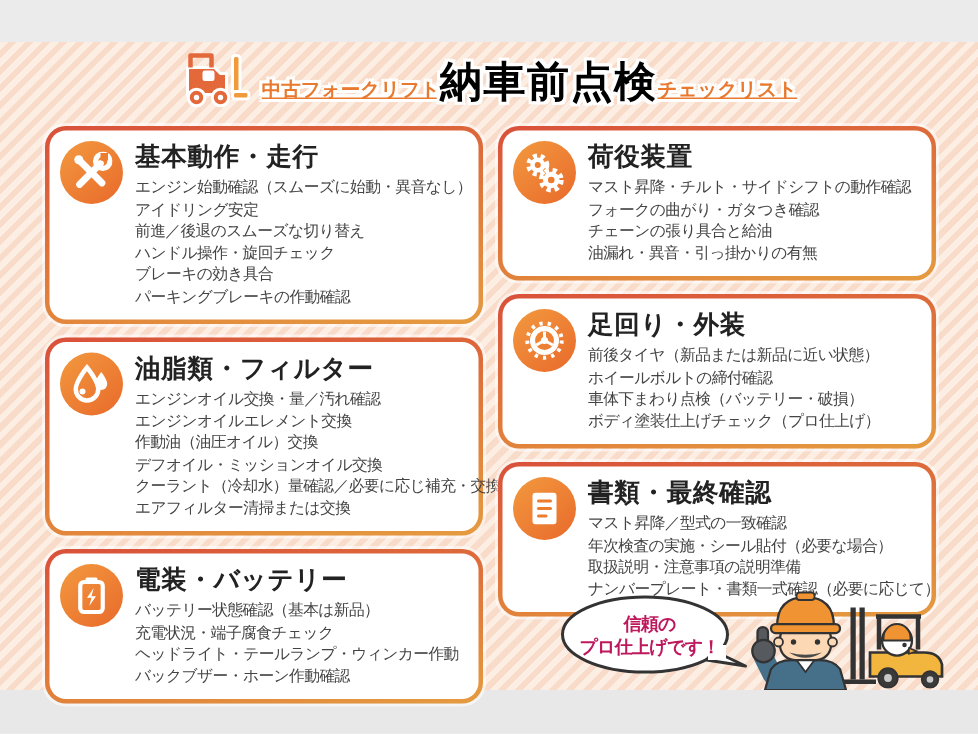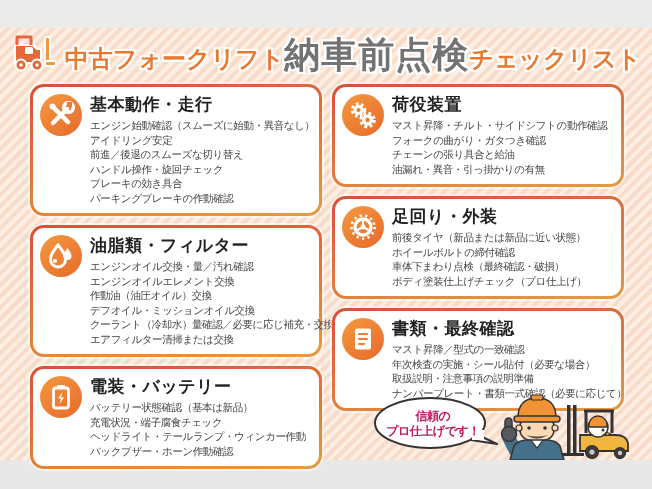--- a/index.html
+++ b/index.html
@@ -16,22 +16,22 @@
   .band.top{top:0;height:28px;}
   .band.bottom{top:460px;height:29px;background:#e8e8e8;}
 
   
   .header{position:absolute;top:32px;left:0;width:652px;height:46px;
     display:flex;align-items:center;justify-content:center;gap:8px;}
   .title{white-space:nowrap;font-weight:bold;color:#e8792e;
     text-shadow:-2px 0 0 #fff,2px 0 0 #fff,0 -2px 0 #fff,0 2px 0 #fff,
       -1px -1px 0 #fff,1px 1px 0 #fff,-1px 1px 0 #fff,1px -1px 0 #fff,
       -2px 2px 0 #fff,2px -2px 0 #fff,-2px -2px 0 #fff,2px 2px 0 #fff;}
-  .title .t-sm{font-size:24px;letter-spacing:0;}
-  .title .t-lg{font-size:36px;color:#737373;letter-spacing:1px;font-family:Liberation Mono, monospace;}
+  .title .t-sm{font-size:13px;letter-spacing:0;text-decoration:underline;}
+  .title .t-lg{font-size:28px;color:#000000;letter-spacing:1px;font-family:Liberation Mono, monospace;}
 
   
   .col{position:absolute;top:84px;width:292px;display:flex;flex-direction:column;gap:9px;}
   .col.left{left:30px;}
   .col.right{left:332px;justify-content:space-between;}
   .card{background:linear-gradient(170deg,#d9503a 0%,#e07a3a 55%,#e59b40 100%);
     border-radius:14px;padding:3px;box-shadow:0 0 0 2px rgba(255,255,255,.55);}
   .card-in{background:#fff;border-radius:11px;position:relative;
     padding:7px 8px 8px 57px;min-height:58px;}
   .icon-badge{position:absolute;left:7px;top:7px;width:42px;height:42px;border-radius:50%;
@@ -183,21 +183,21 @@
             <line x1="14" y1="14" x2="19.5" y2="17"></line>
             <line x1="14" y1="14" x2="8.5" y2="17"></line>
           </g>
           <circle cx="14" cy="14" r="2.4" fill="#fff"></circle>
         </svg>
       </div>
       <h2>足回り・外装</h2>
       <ul>
           <li>前後タイヤ（新品または新品に近い状態）</li>
           <li>ホイールボルトの締付確認</li>
-          <li>車体下まわり点検（最終確認・破損）</li>
+          <li>車体下まわり点検（バッテリー・破損）</li>
           <li>ボディ塗装仕上げチェック（プロ仕上げ）</li>
         </ul>
     </div>
   </div>
 
   <div class="card">
     <div class="card-in">
       <div class="icon-badge">
         <svg width="28" height="28" viewBox="0 0 28 28">
           <rect x="6" y="3.5" width="16" height="21" rx="2" fill="#fff"></rect>

